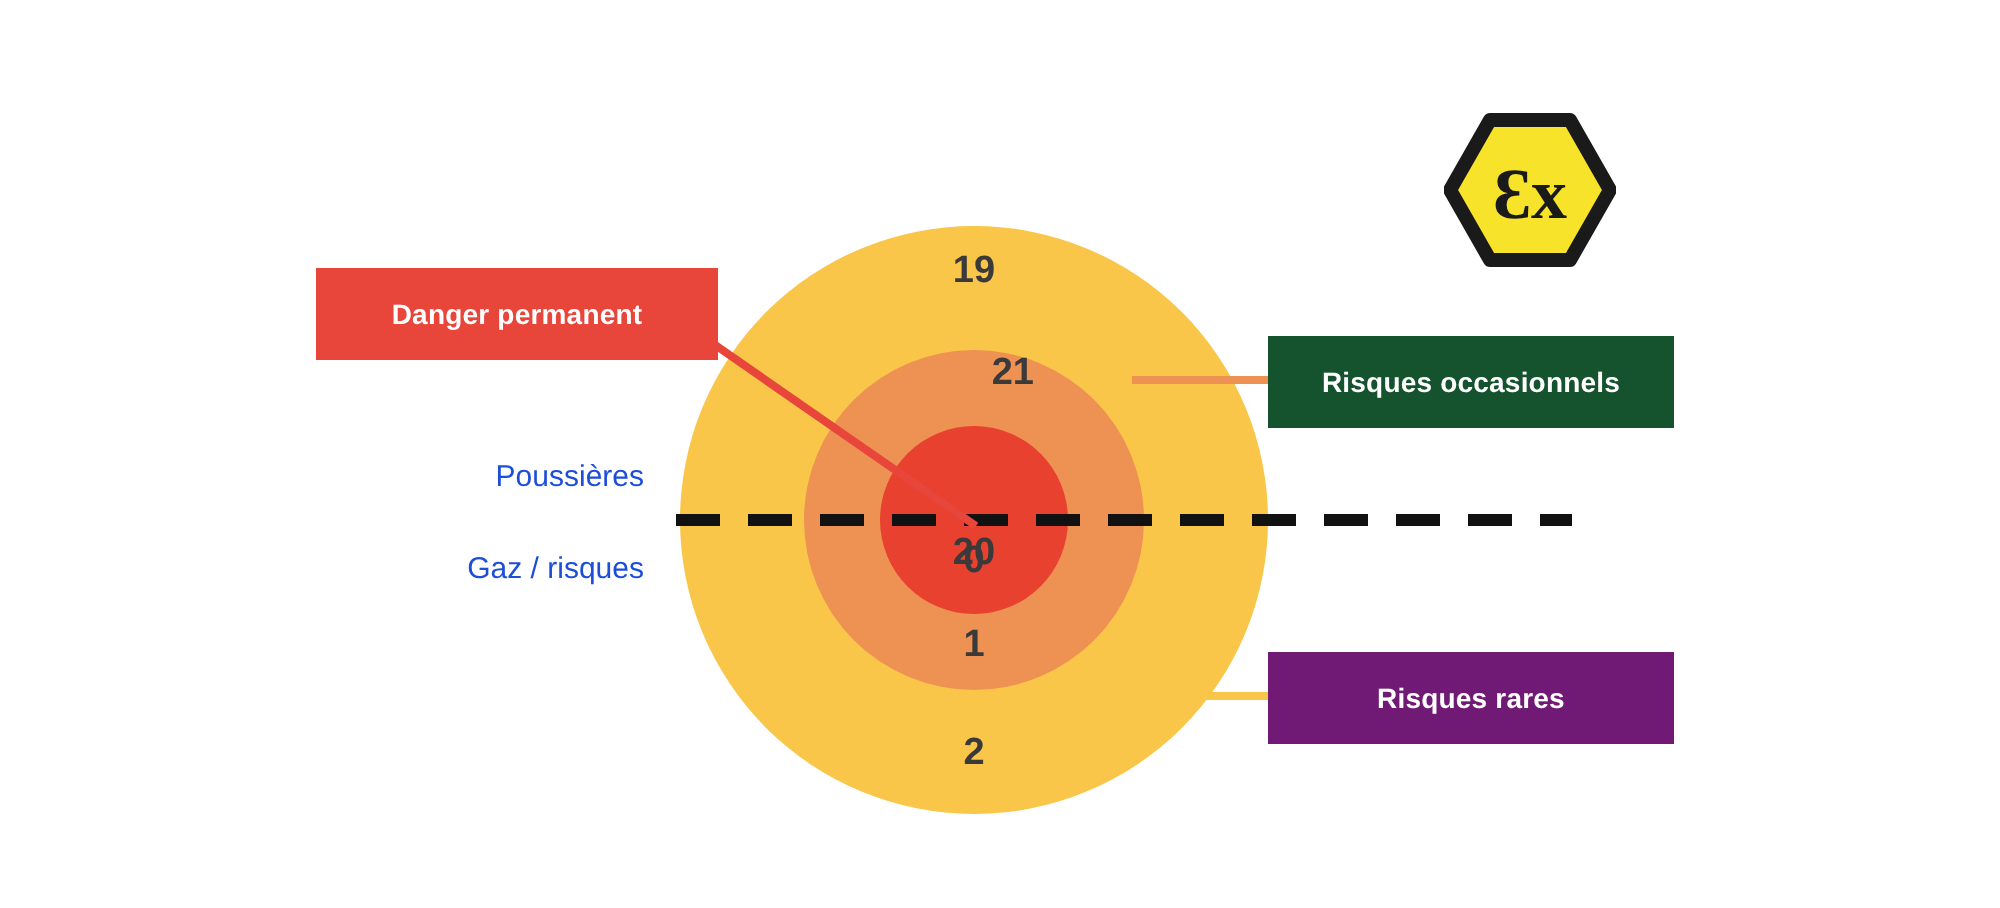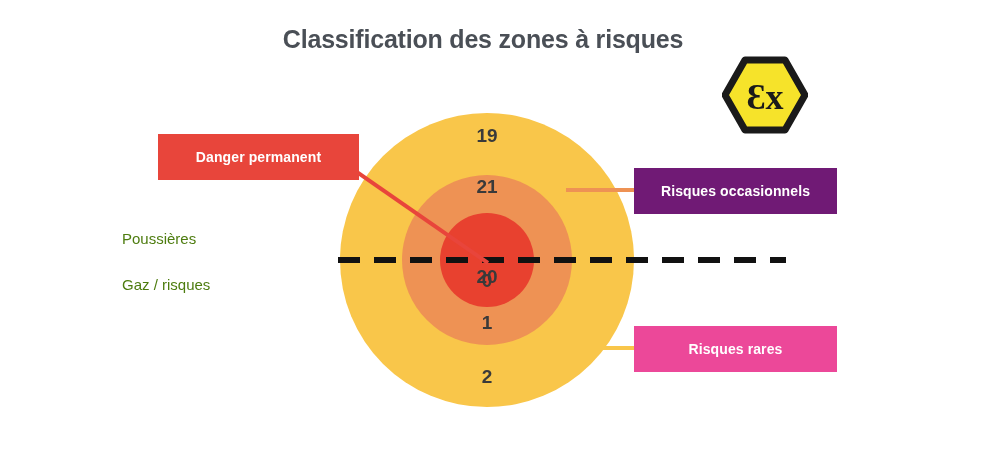--- a/index.html
+++ b/index.html
@@ -73,21 +73,21 @@
   .zone-label {
     position: absolute;
     font-size: 19px;
     font-weight: bold;
     color: #3a3a3a;
     text-align: center;
     width: 60px;
     line-height: 1;
   }
   .zl-22 { left: 457px; top: 126px; }
-  .zl-21 { left: 457px; top: 177px; }
+  .zl-21 { left: 457px; top: 177px; text-align: right; }
   .zl-20 { left: 457px; top: 227px; margin-top: 40px; }
   .zl-0  { left: 457px; top: 271px; }
   .zl-1  { left: 457px; top: 313px; }
   .zl-2  { left: 457px; top: 367px; }
 
   
   .separator-line {
     position: absolute;
     left: 338px;
     top: 257px;
@@ -96,21 +96,22 @@
     background-image: repeating-linear-gradient(
       to right,
       #111111 0px, #111111 22px,
       rgba(0,0,0,0) 22px, rgba(0,0,0,0) 36px
     );
   }
 
   .axis-label {
     position: absolute;
     font-size: 15px;
-    color: #4d7c0f;
+    color: #1d4ed8;
+    text-align: right;
     width: 200px;
     line-height: 1;
   }
   .axis-dust { left: 122px; top: 231px; }
   .axis-gas  { left: 122px; top: 277px; }
 
   
   .callout {
     position: absolute;
     display: flex;
@@ -128,28 +129,28 @@
     top: 134px;
     width: 201px;
     height: 46px;
     background: #e8453b;
   }
   .callout-occasional {
     left: 634px;
     top: 168px;
     width: 203px;
     height: 46px;
-    background: #701a75;
+    background: #14532d;
   }
   .callout-rare {
     left: 634px;
     top: 326px;
     width: 203px;
     height: 46px;
-    background: #ec4899;
+    background: #701a75;
   }
 
   
   .connector {
     position: absolute;
   }
   .connector-danger {
     left: 340px;
     top: 160px;
     width: 150px;
@@ -168,21 +169,20 @@
     width: 58px;
     height: 4px;
     background: #f9c64a;
   }
 </style>
 </head>
 <body>
 
 <div id="diagram-root">
 
-  <div class="page-title">Classification des zones à risques</div>
 
   <div class="atex-logo">
     <svg viewBox="0 0 86 78" width="86" height="78" aria-hidden="true">
       <polygon points="23,4 63,4 83,39 63,74 23,74 3,39" fill="#F6E32A" stroke="#1A1A1A" stroke-width="7" stroke-linejoin="round"></polygon>
       <text x="43" y="53" text-anchor="middle" font-family="'Liberation Serif', serif" font-size="36" font-weight="bold" fill="#1A1A1A">Ɛx</text>
     </svg>
   </div>
 
   <div class="zone-circle zone-outer"></div>
   <div class="zone-circle zone-middle"></div>

